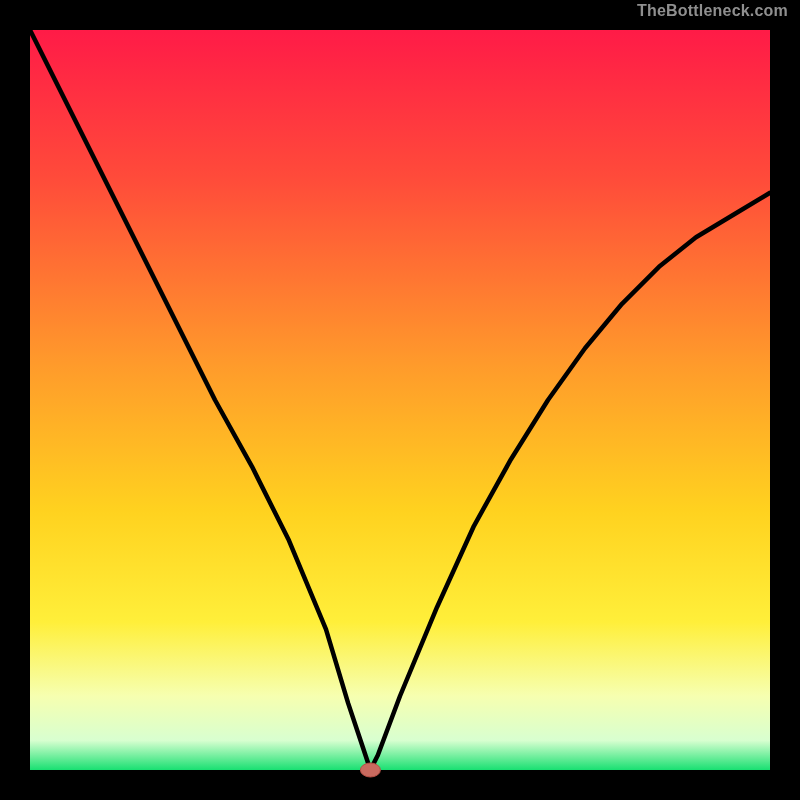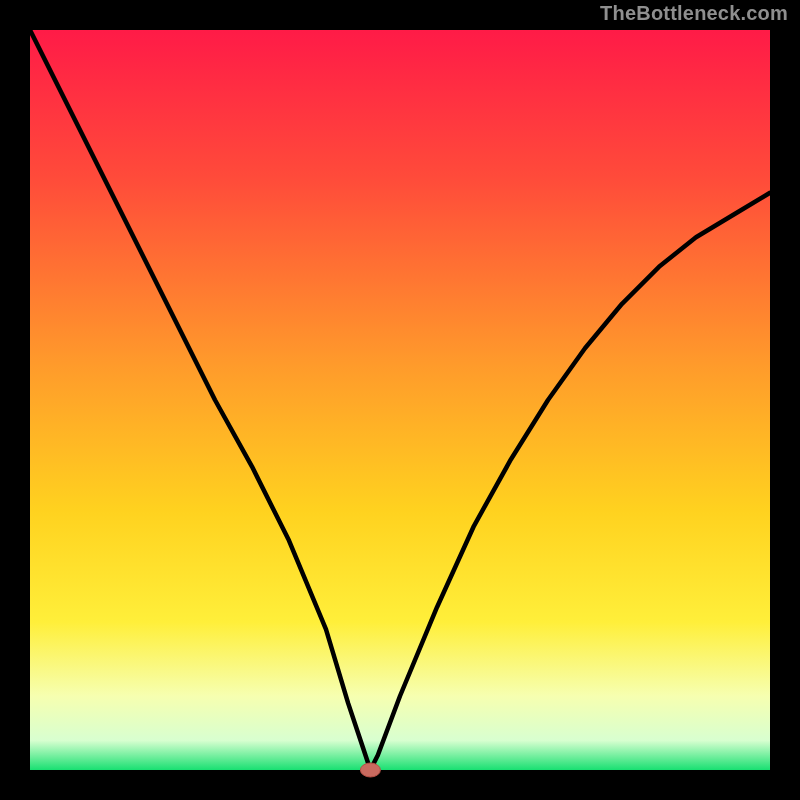--- a/index.html
+++ b/index.html
@@ -14,21 +14,21 @@
     position: relative;
     width: 800px;
     height: 800px;
     background: #000;
   }
   .watermark {
     position: absolute;
     top: 2px;
     right: 12px;
     font-family: Arial, Helvetica, sans-serif;
-    font-size: 20px;
+    font-size: 16px;
     font-weight: 600;
     color: #8f8f8f;
     letter-spacing: 0.2px;
   }
   svg {
     position: absolute;
     top: 0;
     left: 0;
   }
 </style>

